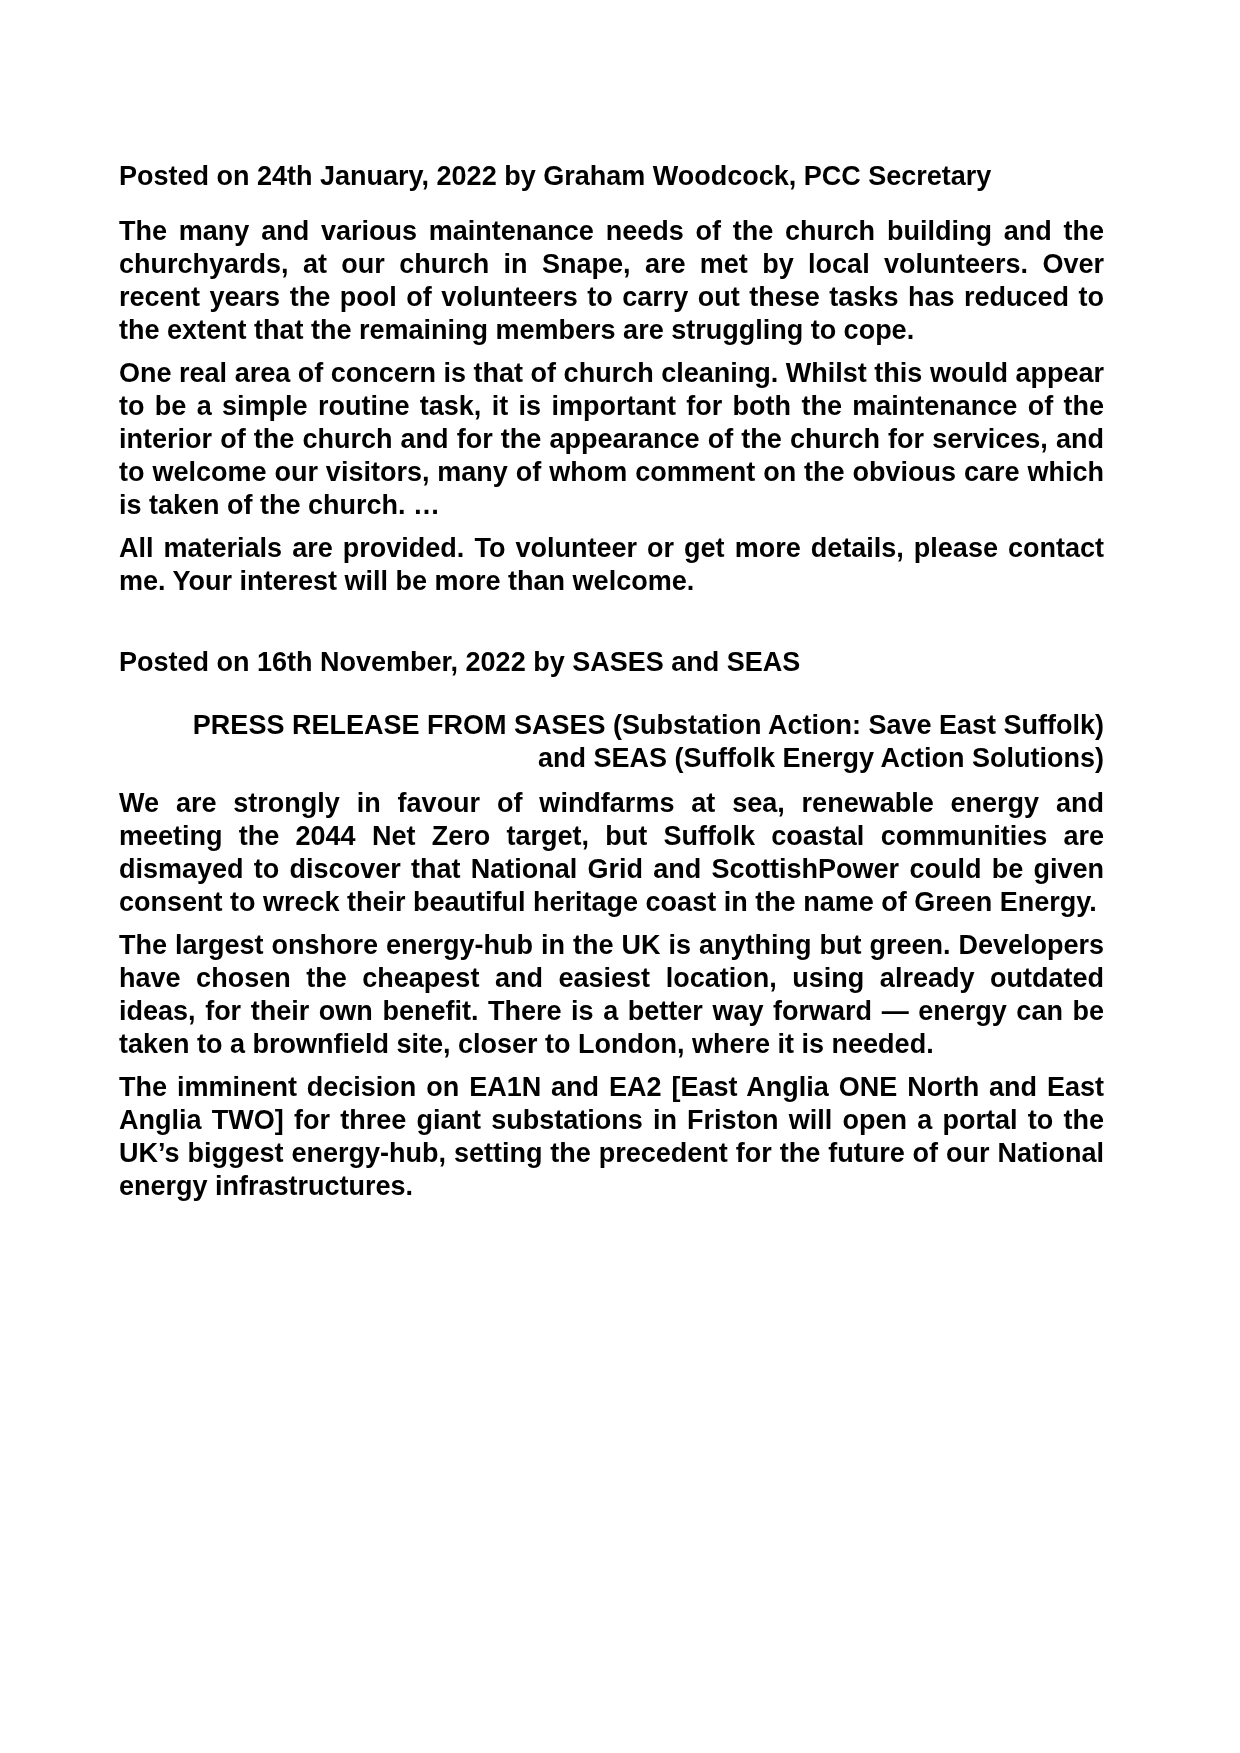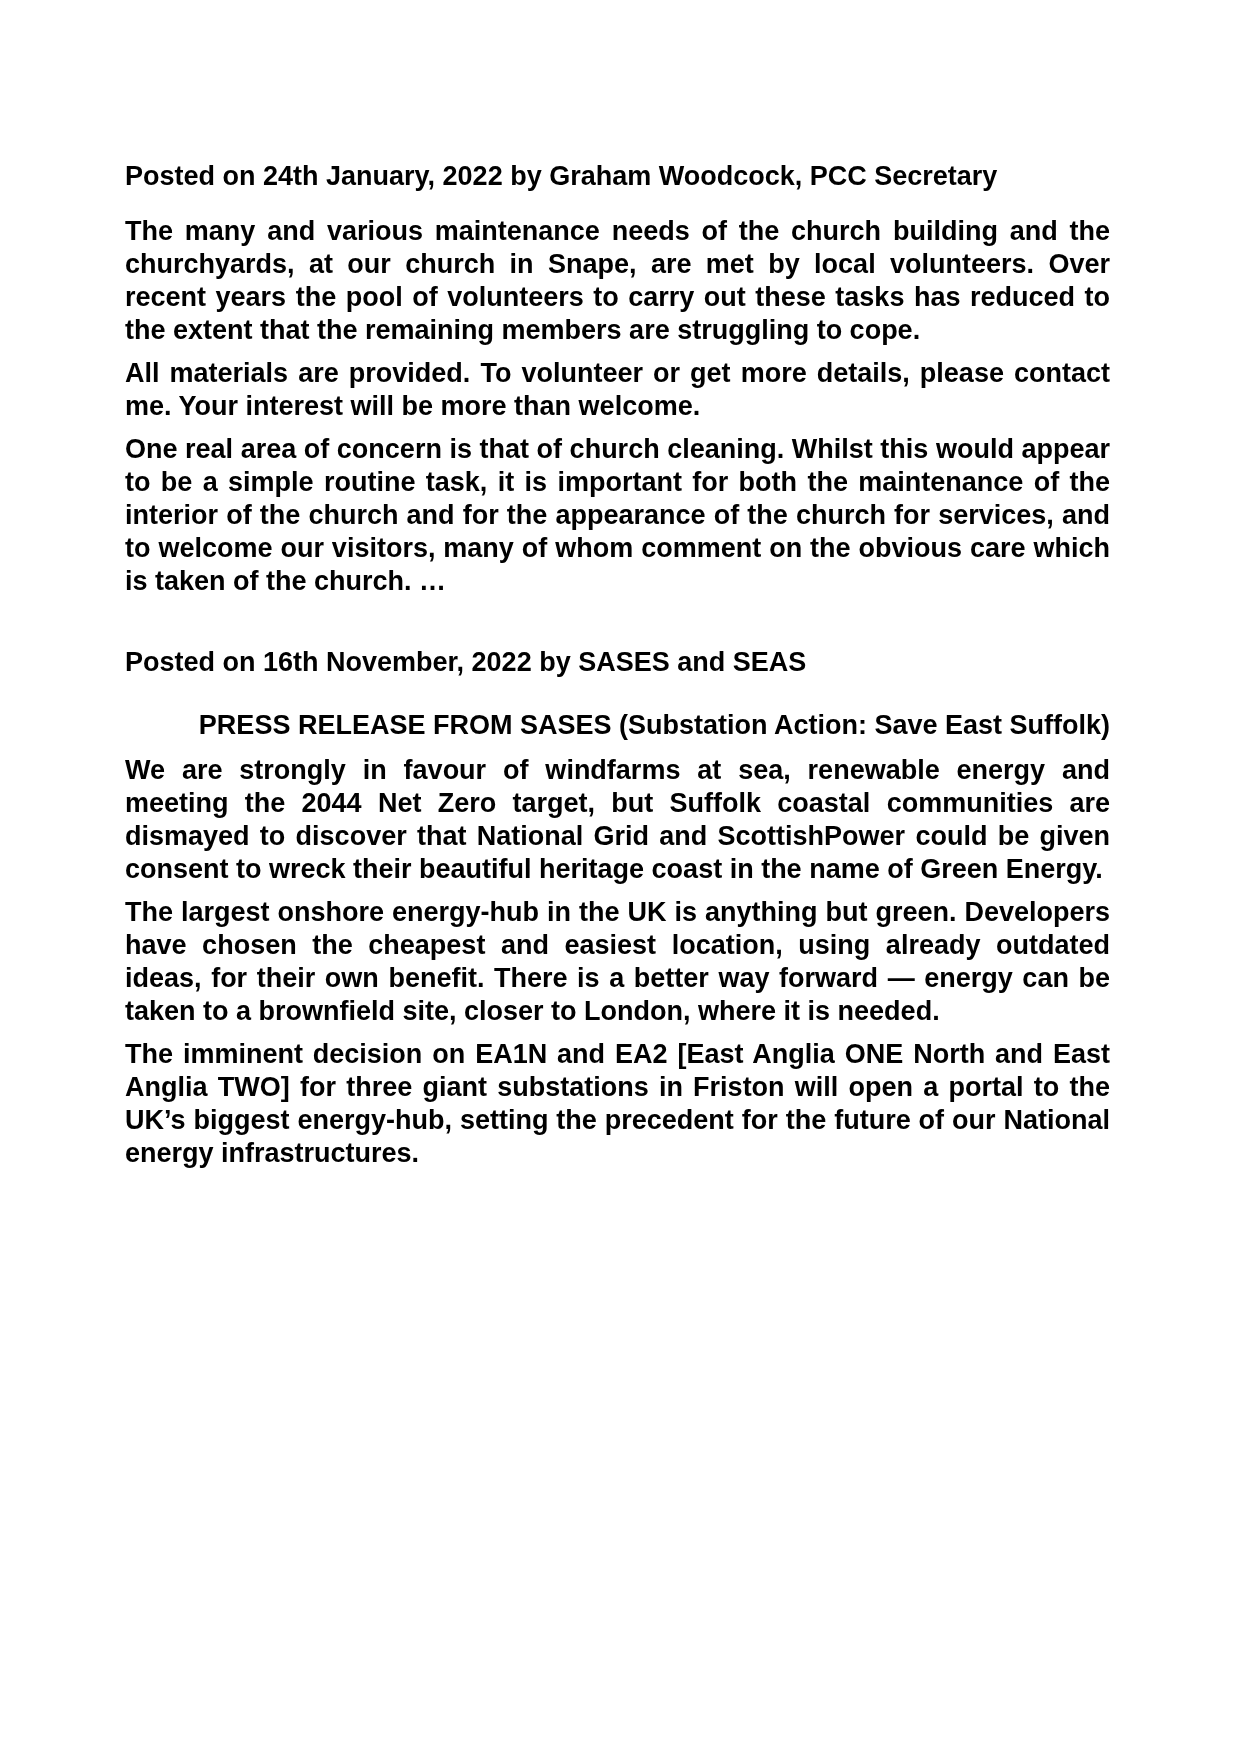--- a/index.html
+++ b/index.html
@@ -1,47 +1,48 @@
 <!DOCTYPE html>
 <html><head>
 <meta charset="utf-8">
 <style>
   html, body { margin: 0; padding: 0; background: #ffffff; }
   body { width: 1240px; height: 1753px; position: relative; overflow: hidden; }
   .page {
     position: absolute;
-    left: 125px;
+    left: 119px;
     top: 160px;
     width: 985px;
     font-family: "Liberation Sans", sans-serif;
     font-weight: bold;
     font-size: 27px;
     line-height: 33px;
     color: #000000;
   }
   .posted { margin: 0 0 22px 0; text-align: left; }
   p { margin: 0 0 10px 0; text-align: justify; }
   .spacer { height: 38px; }
   .headline { text-align: right; margin: 30px 0 12px 0; }
 </style>
 </head>
 <body>
 
 <div class="page">
   <section>
     <div class="posted">Posted on 24th January, 2022 by Graham Woodcock, PCC Secretary</div>
     <p>The many and various maintenance needs of the church building and the churchyards, at our church in Snape, are met by local volunteers.  Over recent years the pool of volunteers to carry out these tasks has reduced to the extent that the remaining members are struggling to cope.</p>
+    <p>One real area of concern is that of church cleaning. Whilst this would appear to be a simple routine task, it is important for both the maintenance of the interior of the church and for the appearance of the church for services, and to welcome our visitors, many of whom comment on the obvious care which is taken of the church. …</p>
     <p>All materials are provided. To volunteer or get more details, please contact me. Your interest will be more than welcome.</p>
-    <p>One real area of concern is that of church cleaning. Whilst this would appear to be a simple routine task, it is important for both the maintenance of the interior of the church and for the appearance of the church for services, and to welcome our visitors, many of whom comment on the obvious care which is taken of the church. …</p>
   </section>
 
   <div class="spacer"></div>
 
   <section>
     <div class="posted">Posted on 16th November, 2022 by SASES and SEAS</div>
     <div class="headline">
       <div>PRESS RELEASE FROM SASES (Substation Action: Save East Suffolk)</div>
+      <div>and SEAS (Suffolk Energy Action Solutions)</div>
     </div>
     <p>We are strongly in favour of windfarms at sea, renewable energy and meeting the 2044 Net Zero target, but Suffolk coastal communities are dismayed to discover that National Grid and ScottishPower could be given consent to wreck their beautiful heritage coast in the name of Green Energy.</p>
     <p>The largest onshore energy-hub in the UK is anything but green.  Developers have chosen the cheapest and easiest location, using already outdated ideas, for their own benefit.  There is a better way forward — energy can be taken to a brownfield site, closer to London, where it is needed.</p>
     <p>The imminent decision on EA1N and EA2 [East Anglia ONE North and East Anglia TWO] for three giant substations in Friston will open a portal to the UK’s biggest energy-hub, setting the precedent for the future of our National energy infrastructures.</p>
   </section>
 </div>
 
 </body></html>

